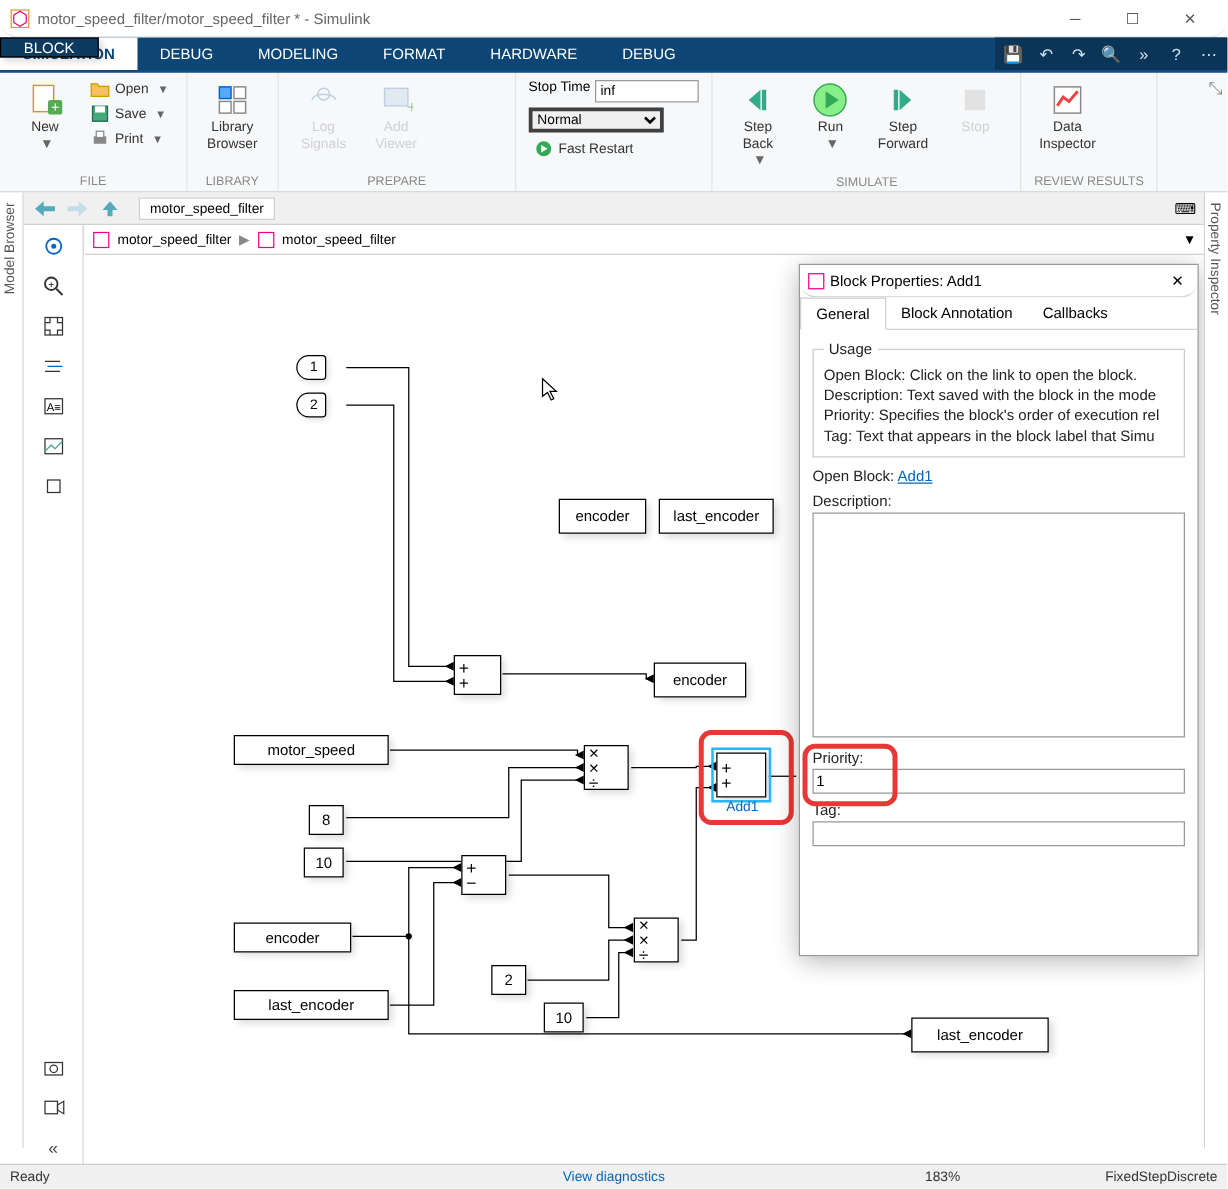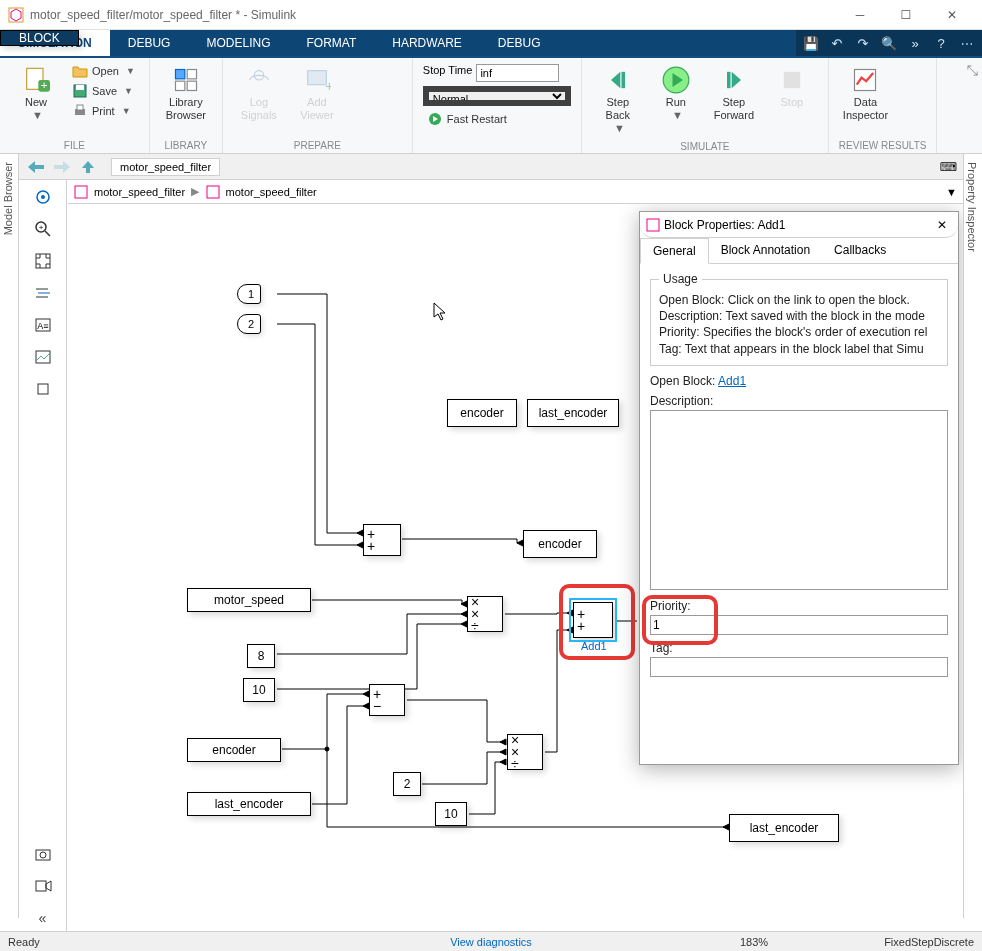--- a/index.html
+++ b/index.html
@@ -1,17 +1,17 @@
 <!DOCTYPE html>
 <html><head>
 <meta charset="utf-8">
 <style>
 * { box-sizing: border-box; margin: 0; padding: 0; }
 body { font-family: "Segoe UI", Arial, sans-serif; font-size: 12px; background: #fff; overflow: hidden; width: 982px; height: 951px; position: relative; }
-.titlebar { height: 30px; display: flex; align-items: center; padding: 0 8px; background: #fff; border-bottom: 1px solid #e0e0e0; }
+.titlebar { height: 30px; display: flex; align-items: center; padding: 0 8px; background: #fff; border-bottom: 1px solid #e0e0e0; border-radius: 14px; }
 .titlebar .icon { width: 16px; height: 16px; margin-right: 6px; }
 .titlebar .title { color: #666; }
 .winbtns { margin-left: auto; display: flex; gap: 2px; }
 .winbtn { width: 44px; height: 28px; display: flex; align-items: center; justify-content: center; color: #555; }
 
 .ribbon-tabs { height: 28px; background: #0d4574; display: flex; align-items: stretch; border-bottom: 2px solid #0f4d82; position: relative; }
 .ribbon-tab { padding: 0 18px; color: #fff; display: flex; align-items: center; font-size: 12px; cursor: pointer; }
 .ribbon-tab.active { background: #fff; color: #0d4574; font-weight: 600; }
 .ribbon-tab.block { background: #0d3a60; }
 .ribbon-qat { margin-left: auto; display: flex; align-items: center; padding: 0 6px; gap: 8px; color: #cfe2f3; background: #0a3556;}
@@ -193,21 +193,21 @@
 Viewer</span>
         </div>
     </div>
     <div class="label">PREPARE</div>
   </div>
   <div class="rgroup" style="padding-top:6px">
     <div style="display:flex;gap:4px;align-items:flex-start;margin-bottom:4px">
       <span style="font-size:11px">Stop Time</span>
       <input type="text" style="width: 83px; height: 18px; border: 1px solid rgb(153, 153, 153); font-size: 11px; padding: 6px 3px;" value="inf">
     </div>
-    <select style="width:148px;height:20px;font-size:11px;border:6px solid #404040">
+    <select style="width:108px;height:20px;font-size:11px;border:3px solid #404040">
       <option>Normal</option>
     </select>
     <div class="smallbtn" style="margin-top:4px">
         <span class="ico"><svg viewBox="0 0 16 16">
             <circle cx="8" cy="8" r="6" fill="#3a5"></circle>
             <path d="M6 5 L11 8 L6 11 Z" fill="#fff"></path>
           </svg></span>
         <span>Fast Restart</span>
       </div>
   </div>

